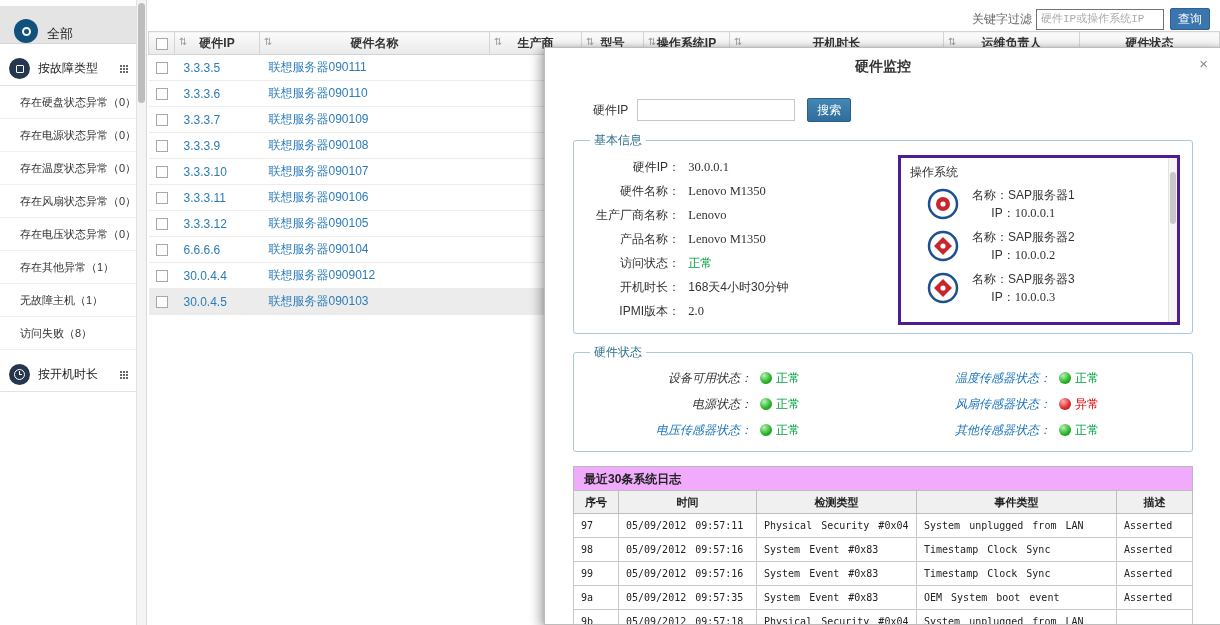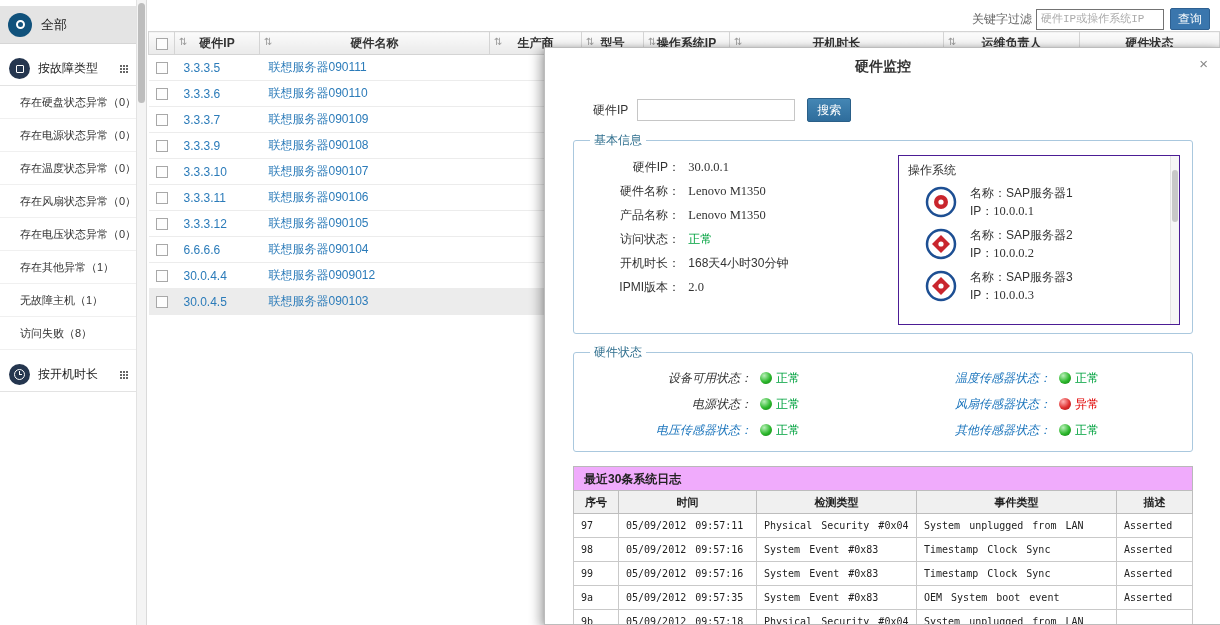--- a/index.html
+++ b/index.html
@@ -1,22 +1,22 @@
 <!DOCTYPE html>
 <html><head>
 <meta charset="utf-8">
 <style>
   * { margin:0; padding:0; box-sizing:border-box; }
   html,body { width:1220px; height:625px; overflow:hidden; background:#fff;
     font-family:"Liberation Sans","DejaVu Sans",sans-serif; position:relative; }
 
   
   #sidebar { position:absolute; left:0; top:0; width:136px; height:625px; background:#fff; }
-  .sb-all { margin-top:6px; height:38px; background:#e4e4e4; display:flex; align-items:center;
-    padding-left:8px; border-bottom:1px solid #d6d6d6; cursor:pointer; }
+  .sb-all { margin-top:6px; height:38px; background:#e4e4e4; display:flex; align-items:flex-end;
+    padding-left:14px; border-bottom:1px solid #d6d6d6; cursor:pointer; }
   .icon-circle { width:24px; height:24px; border-radius:50%; background:#11527c;
     display:flex; align-items:center; justify-content:center; flex:none; }
   .icon-circle .ring { width:9px; height:9px; border:2px solid #fff; border-radius:50%; }
   .sb-all .lbl { margin-left:9px; font-size:13px; color:#222; }
   .sb-head { height:34px; display:flex; align-items:center; padding-left:9px;
     border-bottom:1px solid #e3e3e3; position:relative; cursor:pointer; margin-top:8px; }
   .icon-dark { width:21px; height:21px; border-radius:50%; background:#25364f;
     display:flex; align-items:center; justify-content:center; flex:none; }
   .sq { width:8px; height:8px; border:1px solid #fff; border-radius:1px; }
   .clockface { width:11px; height:11px; border:1px solid #fff; border-radius:50%; position:relative; }
@@ -67,23 +67,23 @@
   legend { font-size:12px; color:#31708f; padding:0 4px; margin-left:6px;margin-top:32px; }
   .val-en { font-family:"Liberation Serif","DejaVu Serif",serif; font-size:12.5px; }
 
   #bi-wrap { display:flex; }
   #bi-fields { flex:1; padding-top:4px; }
   .bi-row { height:24px; line-height:24px; font-size:12px; white-space:nowrap; }
   .bi-label { display:inline-block; width:96px; text-align:right; color:#333; }
   .bi-val { margin-left:5px; color:#333; }
   .bi-row[data-state="ok"] .bi-val { color:#00a23f; }
 
-  #os-box { width:282px; height:170px; border:1px solid #4c1d95; position:relative; margin:4px 2px 0 0; overflow:hidden; }
+  #os-box { width:282px; height:170px; border:3px solid #4c1d95; position:relative; margin:4px 2px 0 0; overflow:hidden; }
   #os-title { font-size:12px; color:#333; margin:6px 0 2px 9px; }
-  .os-item { display:flex; align-items:center; margin:5px 0 6px 26px; }
+  .os-item { display:flex; align-items:center; margin:5px 0 6px 26px;text-align:center; }
   .os-text { margin-left:13px; font-size:12px; color:#333; }
   .os-line { height:18px; line-height:18px; white-space:nowrap; }
   .os-lab { color:#333; }
   #os-scroll { position:absolute; right:0; top:0; bottom:0; width:9px; background:#f6f6f6; border-left:1px solid #e3e3e3; }
   #os-thumb { position:absolute; left:1px; top:14px; width:6px; height:52px; background:#c8c8c8; border-radius:3px; }
 
   #hs-grid { display:grid; grid-template-columns:1fr 1fr; grid-auto-flow:column;
     grid-template-rows:repeat(3,26px); padding-top:2px; }
   .hs-item { font-size:12px; line-height:26px; white-space:nowrap; }
   .hs-label { display:inline-block; width:168px; text-align:right; color:#333;font-style:italic; }
@@ -309,20 +309,24 @@
       <div id="bi-fields">
         <div class="bi-row">
           <span class="bi-label">硬件IP：</span>
           <span class="bi-val val-en">30.0.0.1</span>
         </div>
         <div class="bi-row">
           <span class="bi-label">硬件名称：</span>
           <span class="bi-val val-en">Lenovo M1350</span>
         </div>
         <div class="bi-row">
+          <span class="bi-label">生产厂商名称：</span>
+          <span class="bi-val val-en">Lenovo</span>
+        </div>
+        <div class="bi-row">
           <span class="bi-label">产品名称：</span>
           <span class="bi-val val-en">Lenovo M1350</span>
         </div>
         <div class="bi-row" data-state="ok">
           <span class="bi-label">访问状态：</span>
           <span class="bi-val">正常</span>
         </div>
         <div class="bi-row">
           <span class="bi-label">开机时长：</span>
           <span class="bi-val">168天4小时30分钟</span>

